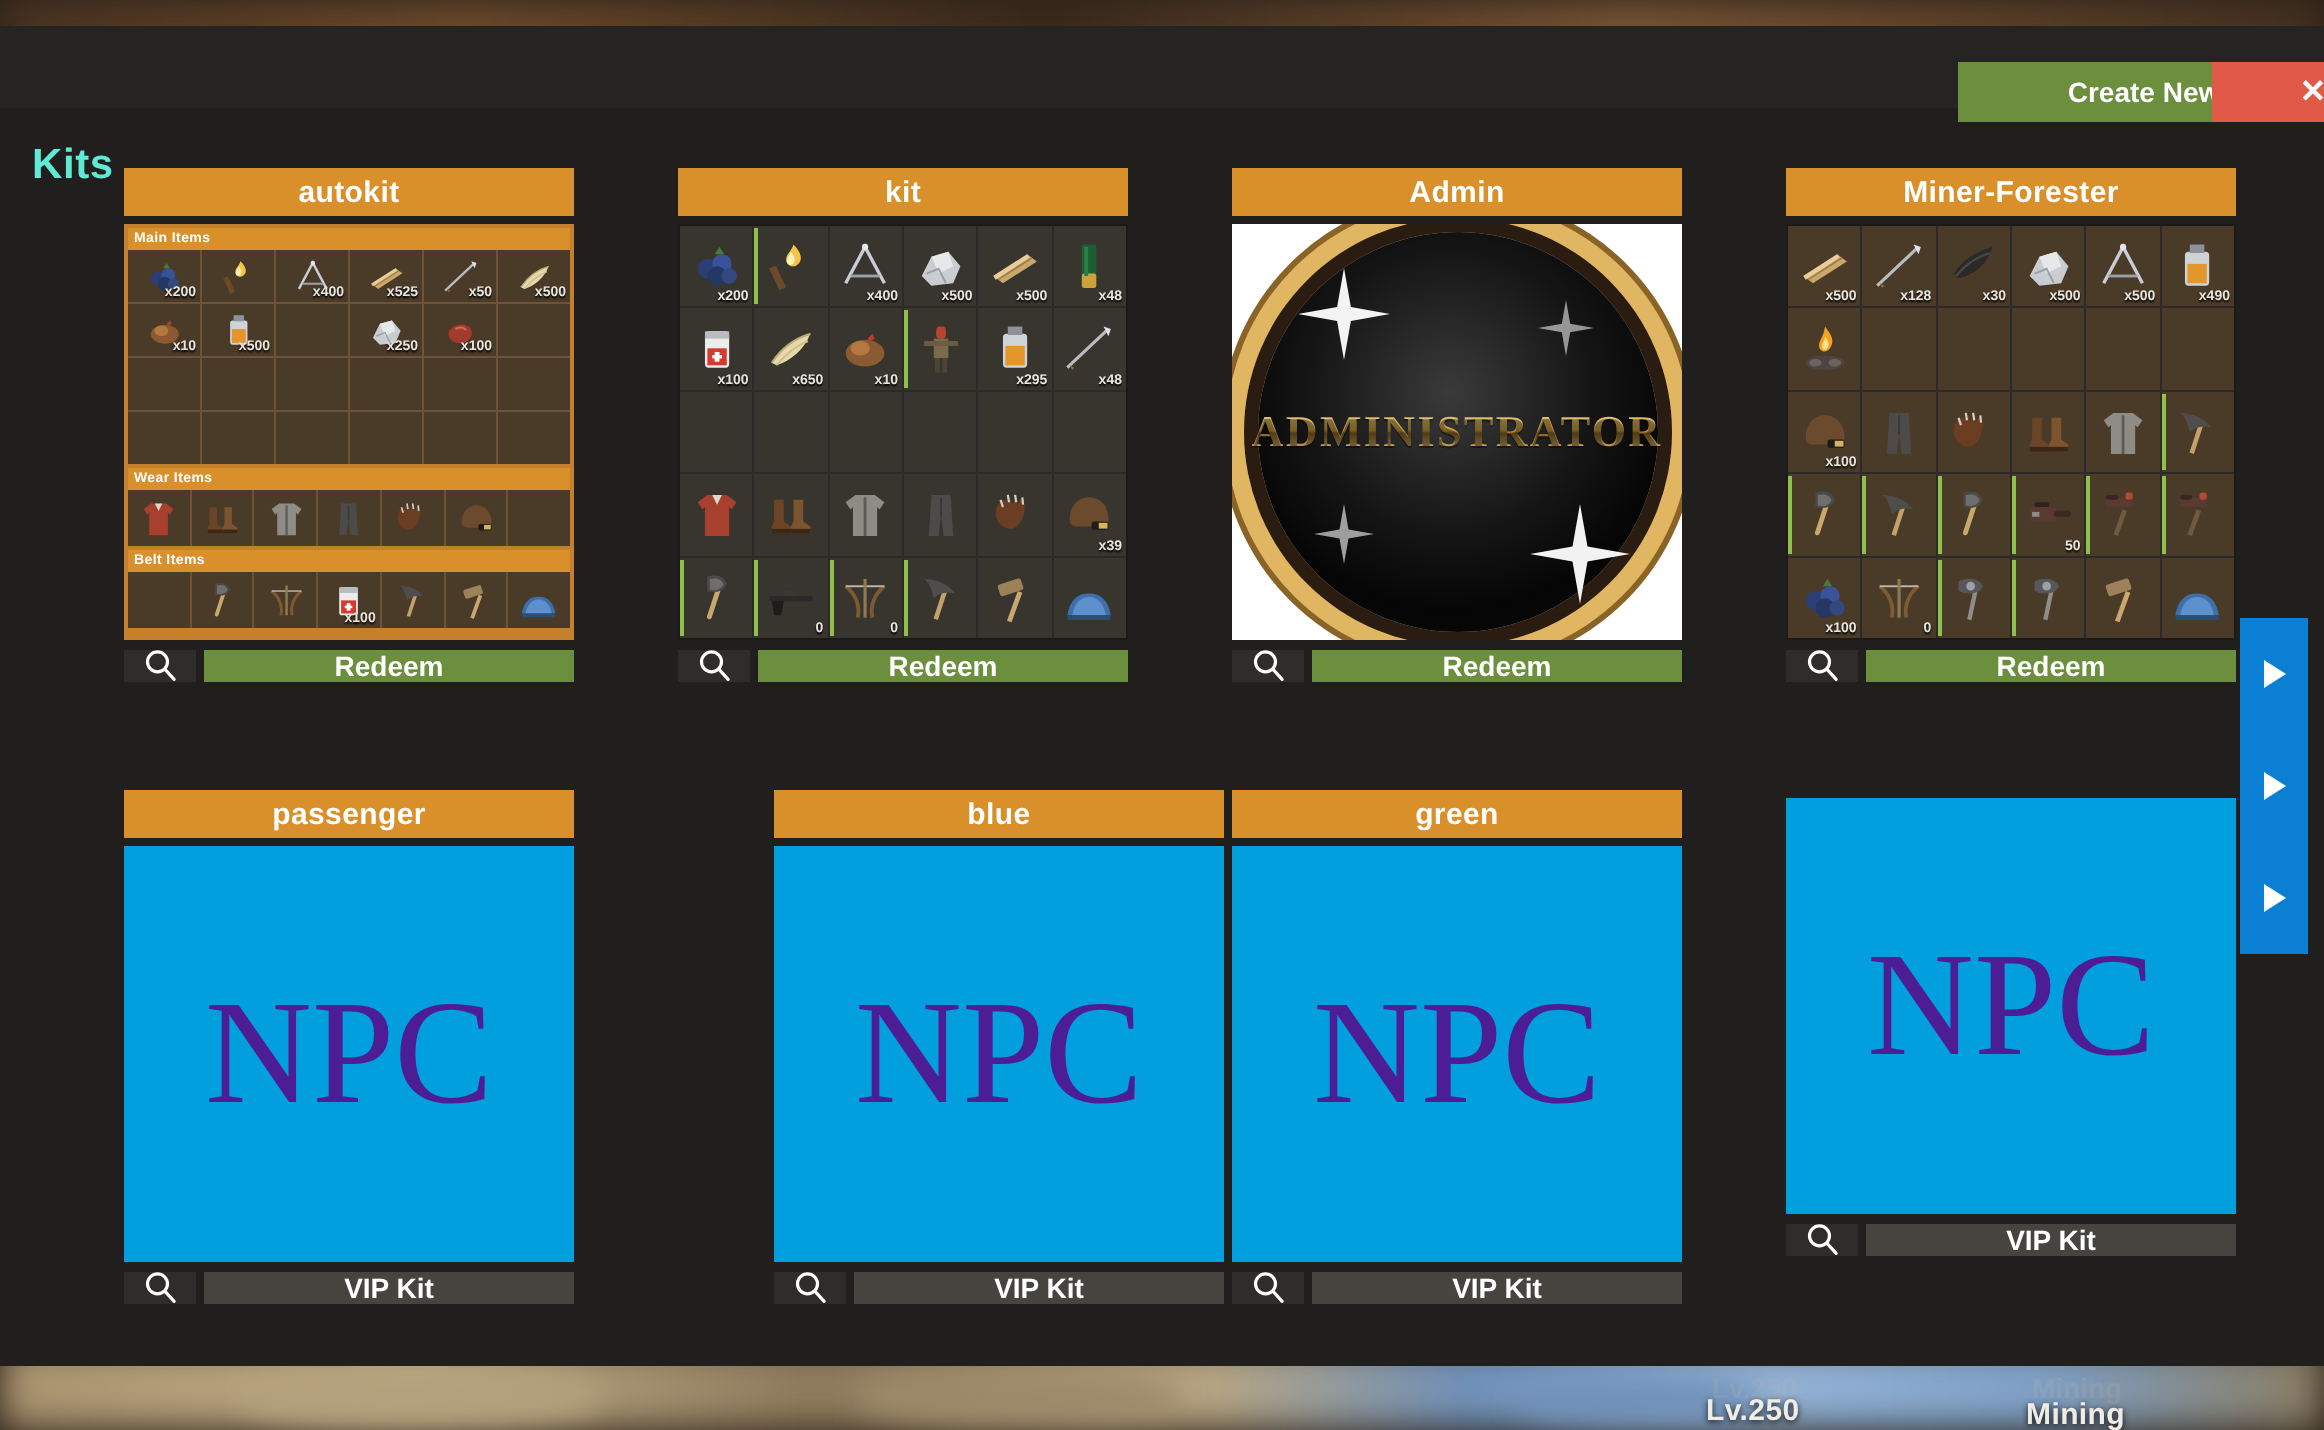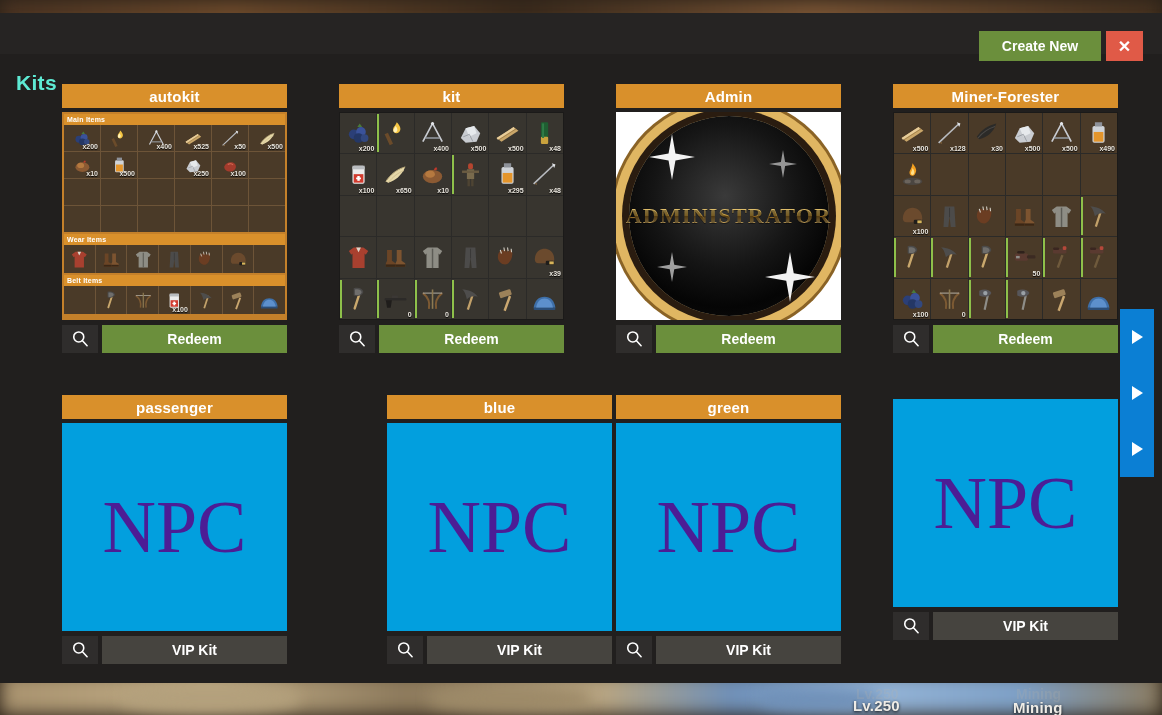--- a/index.html
+++ b/index.html
@@ -36,38 +36,38 @@
     position:absolute;left:0;top:0;width:1162px;height:41px;
     background:#262423;
   }
   #title{
     position:absolute;left:16px;top:21px;
     font-size:21px;font-weight:bold;color:#5eead4;letter-spacing:.3px;margin-top:37px;
   }
   .hdr-btn{
     position:absolute;top:18px;height:30px;border:0;cursor:pointer;
     color:#fff;font-family:"Liberation Sans",sans-serif;font-size:14px;font-weight:bold;
-    display:flex;align-items:center;justify-content:center;
+    display:flex;align-items:center;justify-content:center;padding-left:32px;
   }
   #create-new{left:979px;width:122px;background:#6b8f3c;}
   #close-btn{left:1106px;width:37px;background:#e05a47;font-size:16px;}
 
   
   #cards{position:absolute;left:12px;top:41px;width:1162px;height:629px;}
   .card{position:absolute;}
   .card-title{
     height:24px;background:#d9902b;color:#ffffff;
     font-size:15px;font-weight:bold;display:flex;align-items:center;justify-content:center;
     letter-spacing:.2px;
   }
   .card-body{
     margin-top:4px;background:#151413;
     display:flex;align-items:center;justify-content:center;overflow:hidden;
   }
-  .card-foot{margin-top:5px;height:28px;display:flex;gap:4px;}
+  .card-foot{margin-top:5px;height:16px;display:flex;gap:4px;}
   .mag-btn{
     width:36px;background:#2f2d2c;display:flex;align-items:center;justify-content:center;cursor:pointer;
   }
   .mag-btn svg{display:block;}
   .act-btn{
     flex:1;display:flex;align-items:center;justify-content:center;cursor:pointer;
     color:#ffffff;font-size:14px;font-weight:bold;
   }
   .act-btn.redeem{background:#6b8f3c;}
   .act-btn.vip{background:#46443f;}

